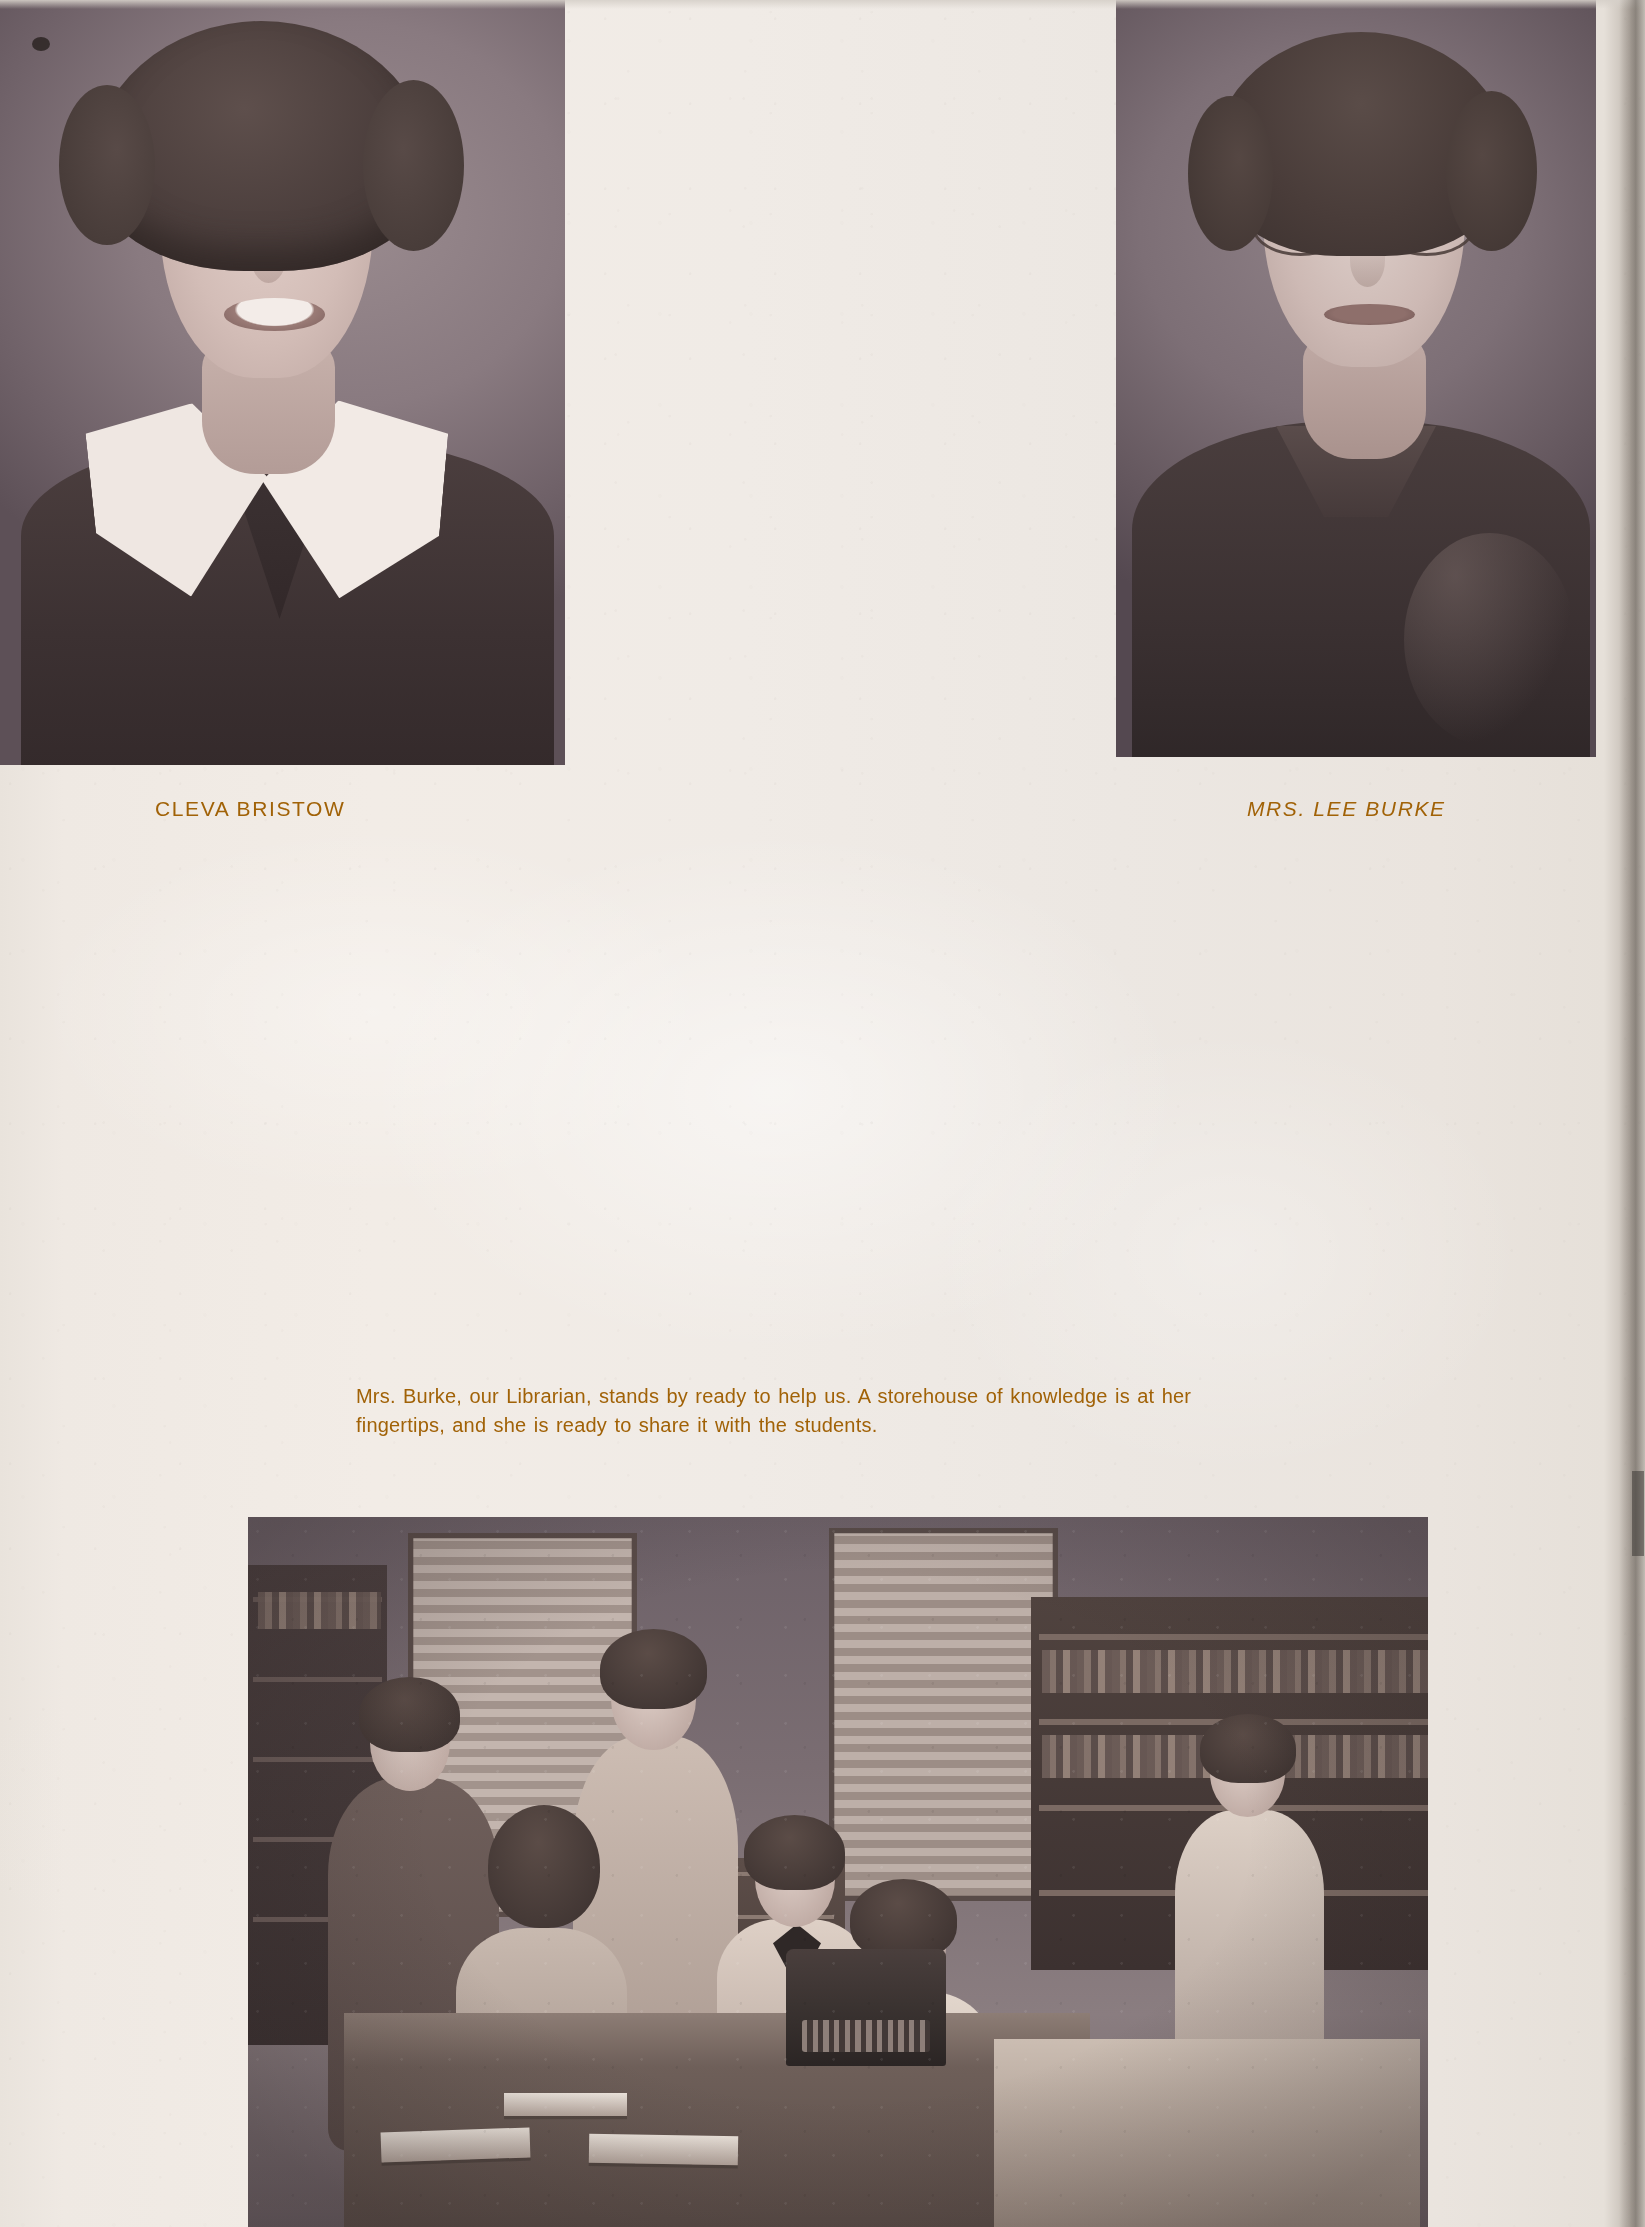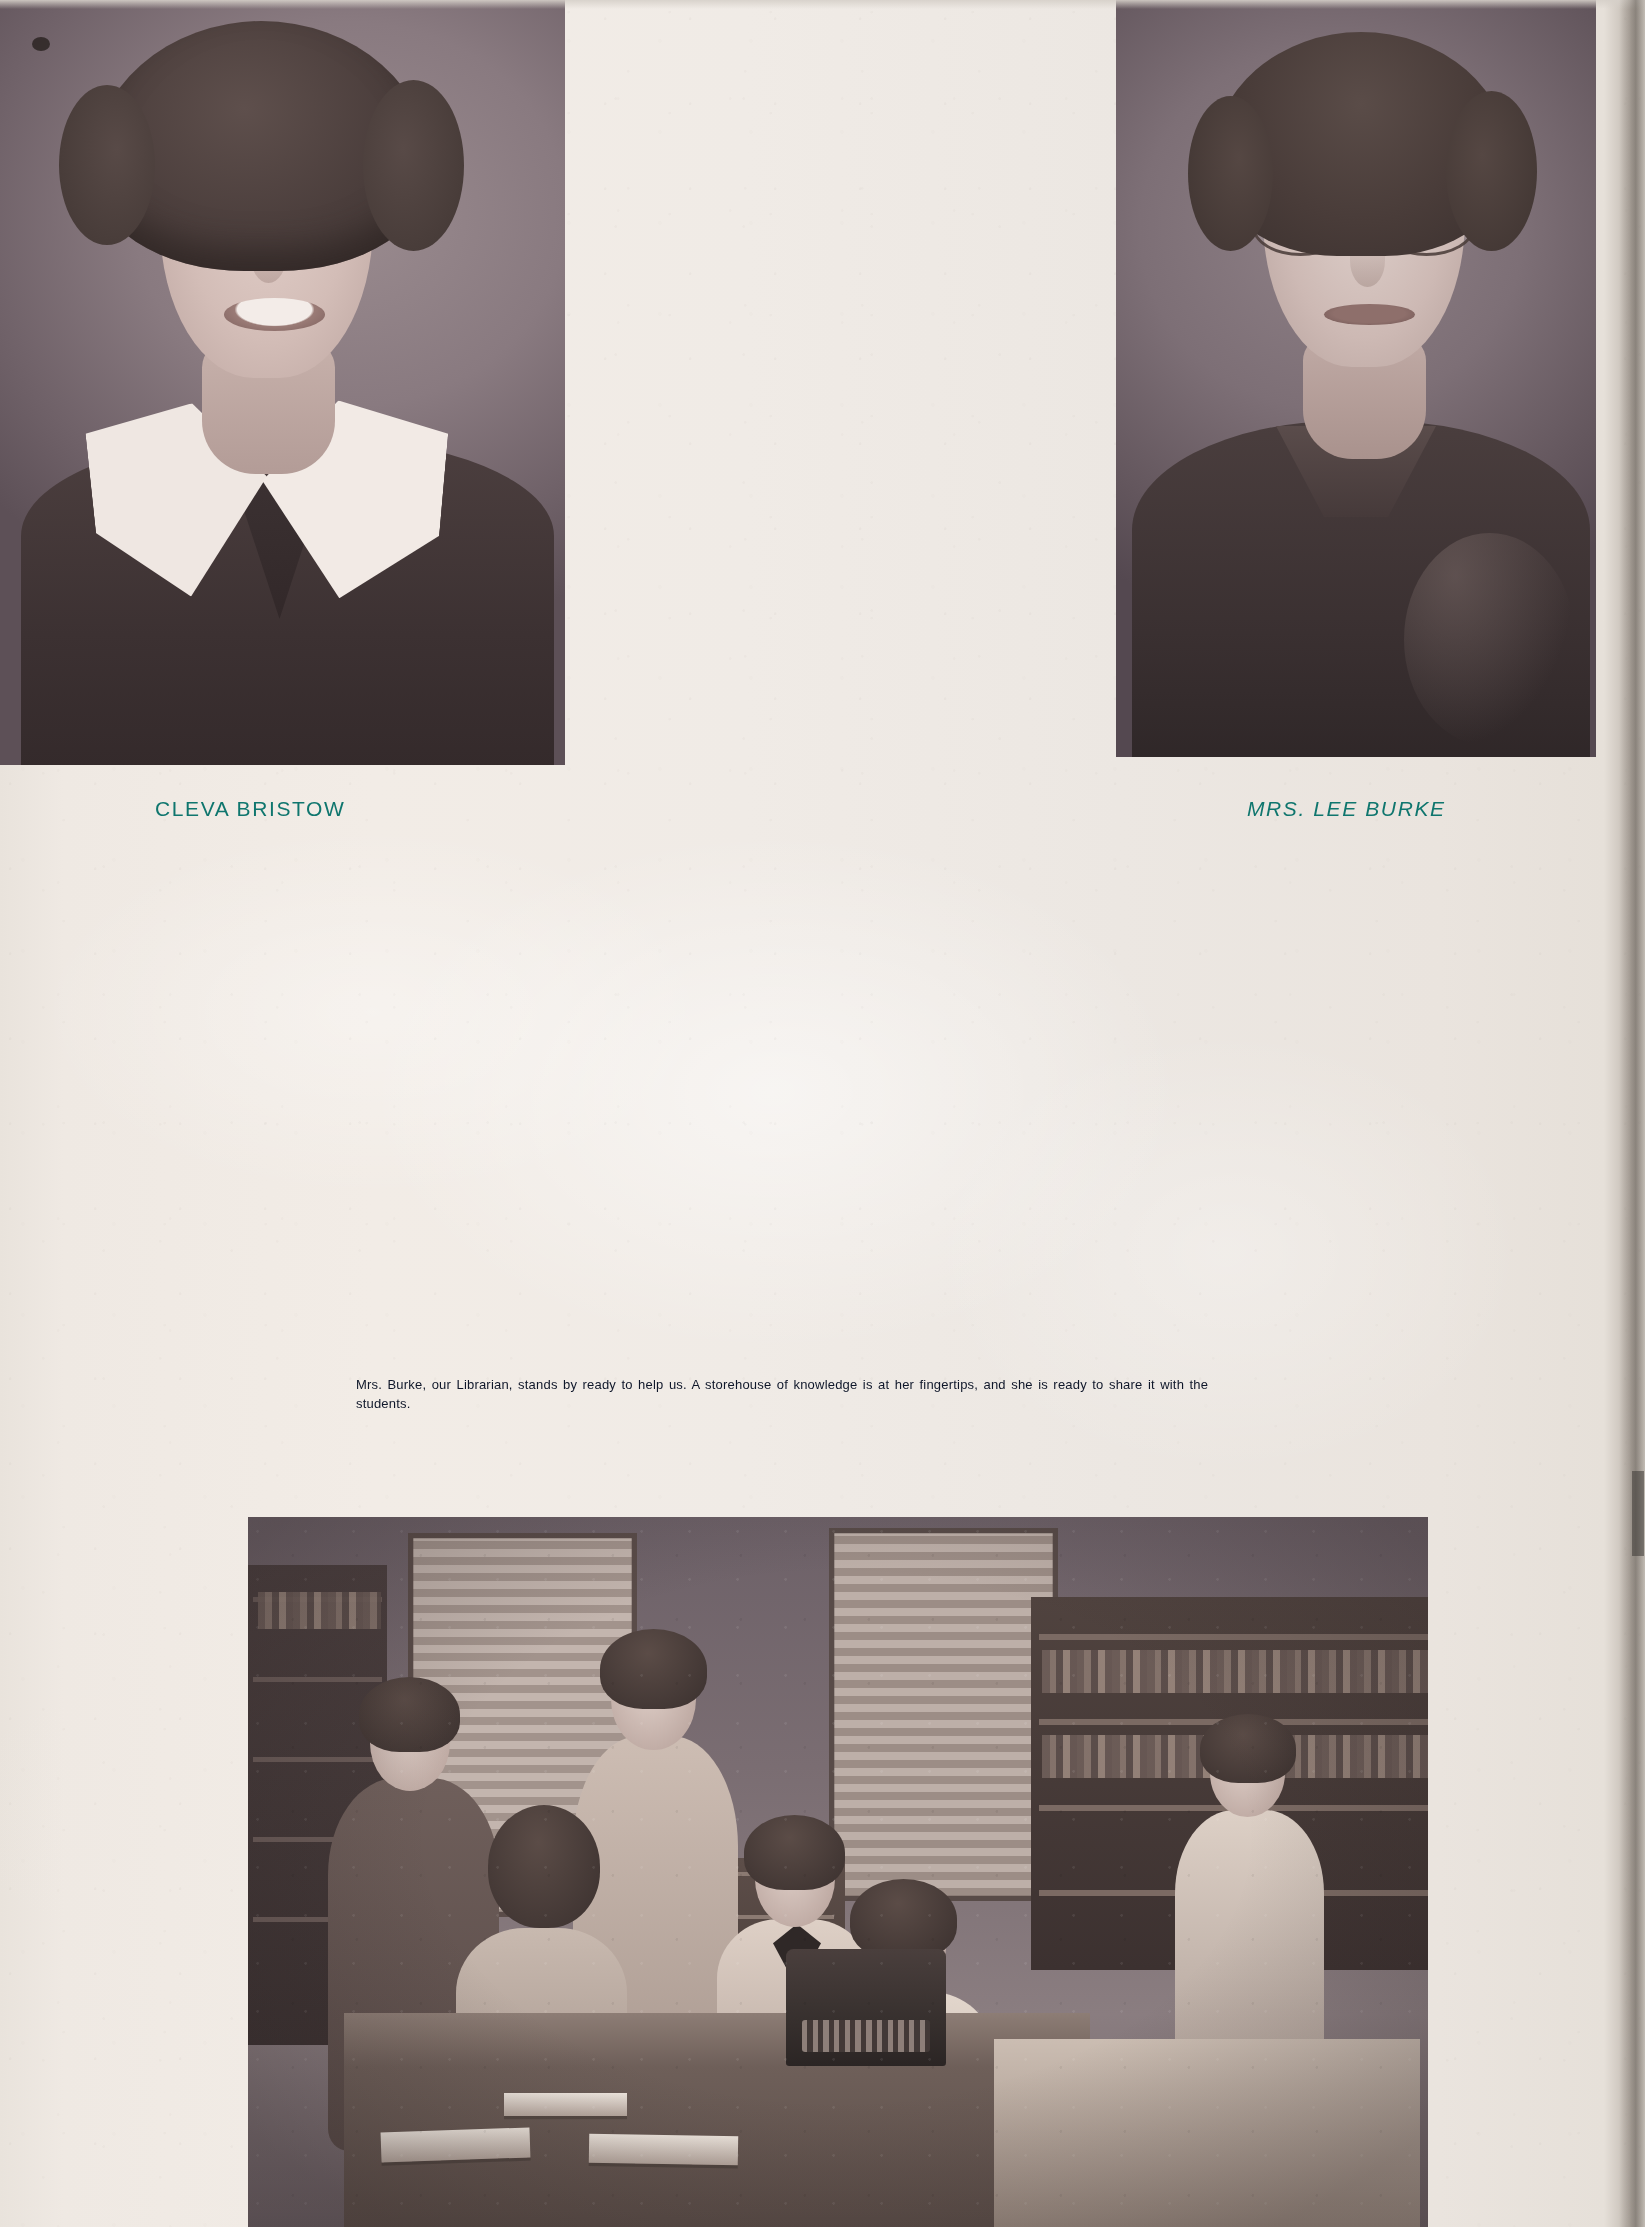--- a/index.html
+++ b/index.html
@@ -428,35 +428,35 @@
                       radial-gradient(circle at 70% 60%, rgba(0,0,0,.25) 0 1.1px, transparent 1.6px);
     background-size: 48px 48px, 64px 64px;
   }
 
   
   .name-caption {
     position: absolute;
     font-family: "Liberation Sans", sans-serif;
     font-size: 21px;
     letter-spacing: 1.6px;
-    color: #0f766e;
+    color: #a16207;
     white-space: nowrap;
   }
   #caption-1 { left: 155px; top: 797px; }
   #caption-2 { left: 1247px; top: 797px; font-style: italic; }
 
   #paragraph {
     position: absolute;
     left: 356px;
     top: 1362px;
     width: 874px;
     font-family: "Liberation Sans", sans-serif;
-    font-size: 13px;
+    font-size: 20px;
     line-height: 1.47;
-    color: #0f172a;
+    color: #a16207;
     letter-spacing: 0.2px;
     word-spacing: 1.6px;
   }
 </style>
 </head>
 <body>
 
 <div id="page">
   <div id="paper"></div>
   <div id="mottle"></div>

